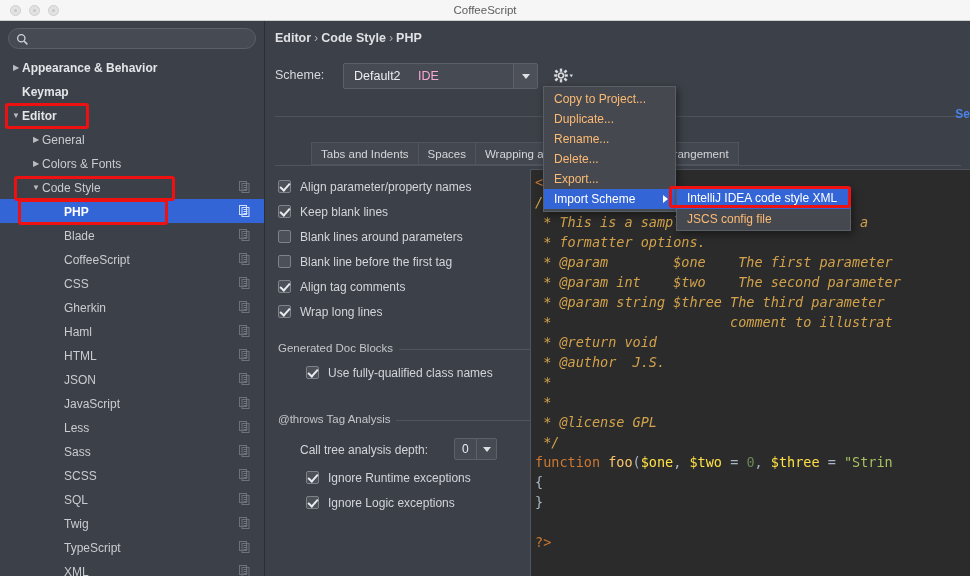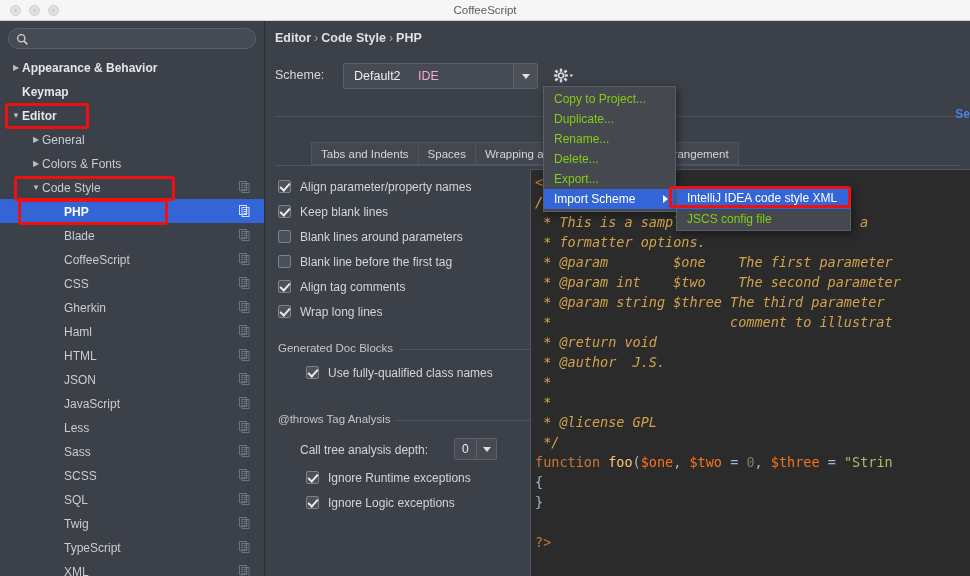--- a/index.html
+++ b/index.html
@@ -183,36 +183,36 @@
   }
   #code {
     position: absolute; left: 4px; top: 2px;
     font-family: "DejaVu Sans Mono", monospace;
     font-size: 13.5px; line-height: 20px; white-space: pre;
     color: #a9b7c6;
   }
   .c-cmt { color: #d2a24c; font-style: italic; }
   .c-kw { color: #cc7832; }
   .c-fn { color: #ffc66d; }
-  .c-var { color: #f97316; margin-top: 34px; }
+  .c-var { color: #fde047; margin-top: 34px; }
   .c-num { color: #6a8759; }
   .c-str { color: #a5c261; }
   .c-plain { color: #a9b7c6; }
   .c-tag { color: #cc7832; }
 
   
   #gear-menu {
     position: absolute; left: 543px; top: 86px; width: 133px;
     background: #45494f; border: 1px solid #5a5f66;
     box-shadow: 2px 3px 8px rgba(0,0,0,.45);
     z-index: 30; padding: 2px 0;
   }
   .mi {
     position: relative; height: 20px; line-height: 20px;
-    padding-left: 10px; font-size: 12px; color: #84cc16; white-space: nowrap;
+    padding-left: 10px; font-size: 12px; color: #fdba74; white-space: nowrap;
   }
   .mi.sel { background: #3465d7; color: #ffffff; }
   .mi .submark {
     position: absolute; right: 7px; top: 6px; width: 0; height: 0;
     border-top: 4px solid transparent; border-bottom: 4px solid transparent;
     border-left: 5px solid #ffffff;
   }
   #gear-submenu {
     position: absolute; left: 676px; top: 187px; width: 175px;
     background: #45494f; border: 1px solid #5a5f66;

